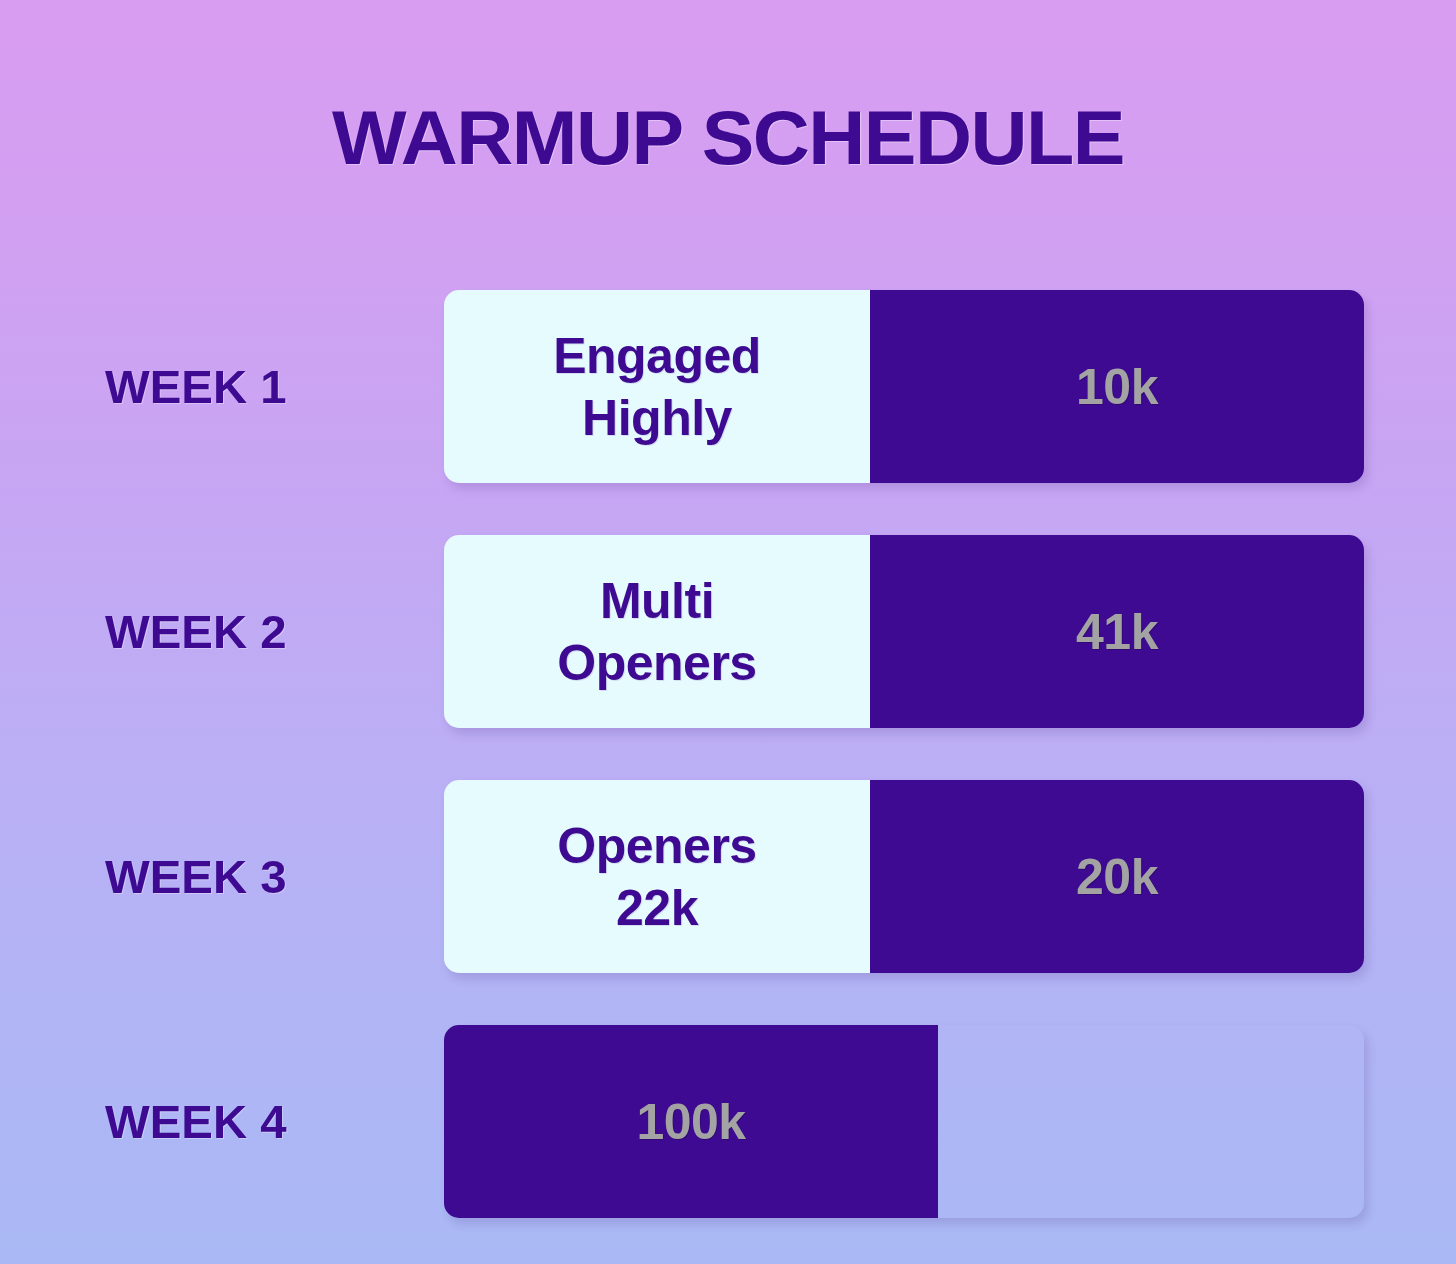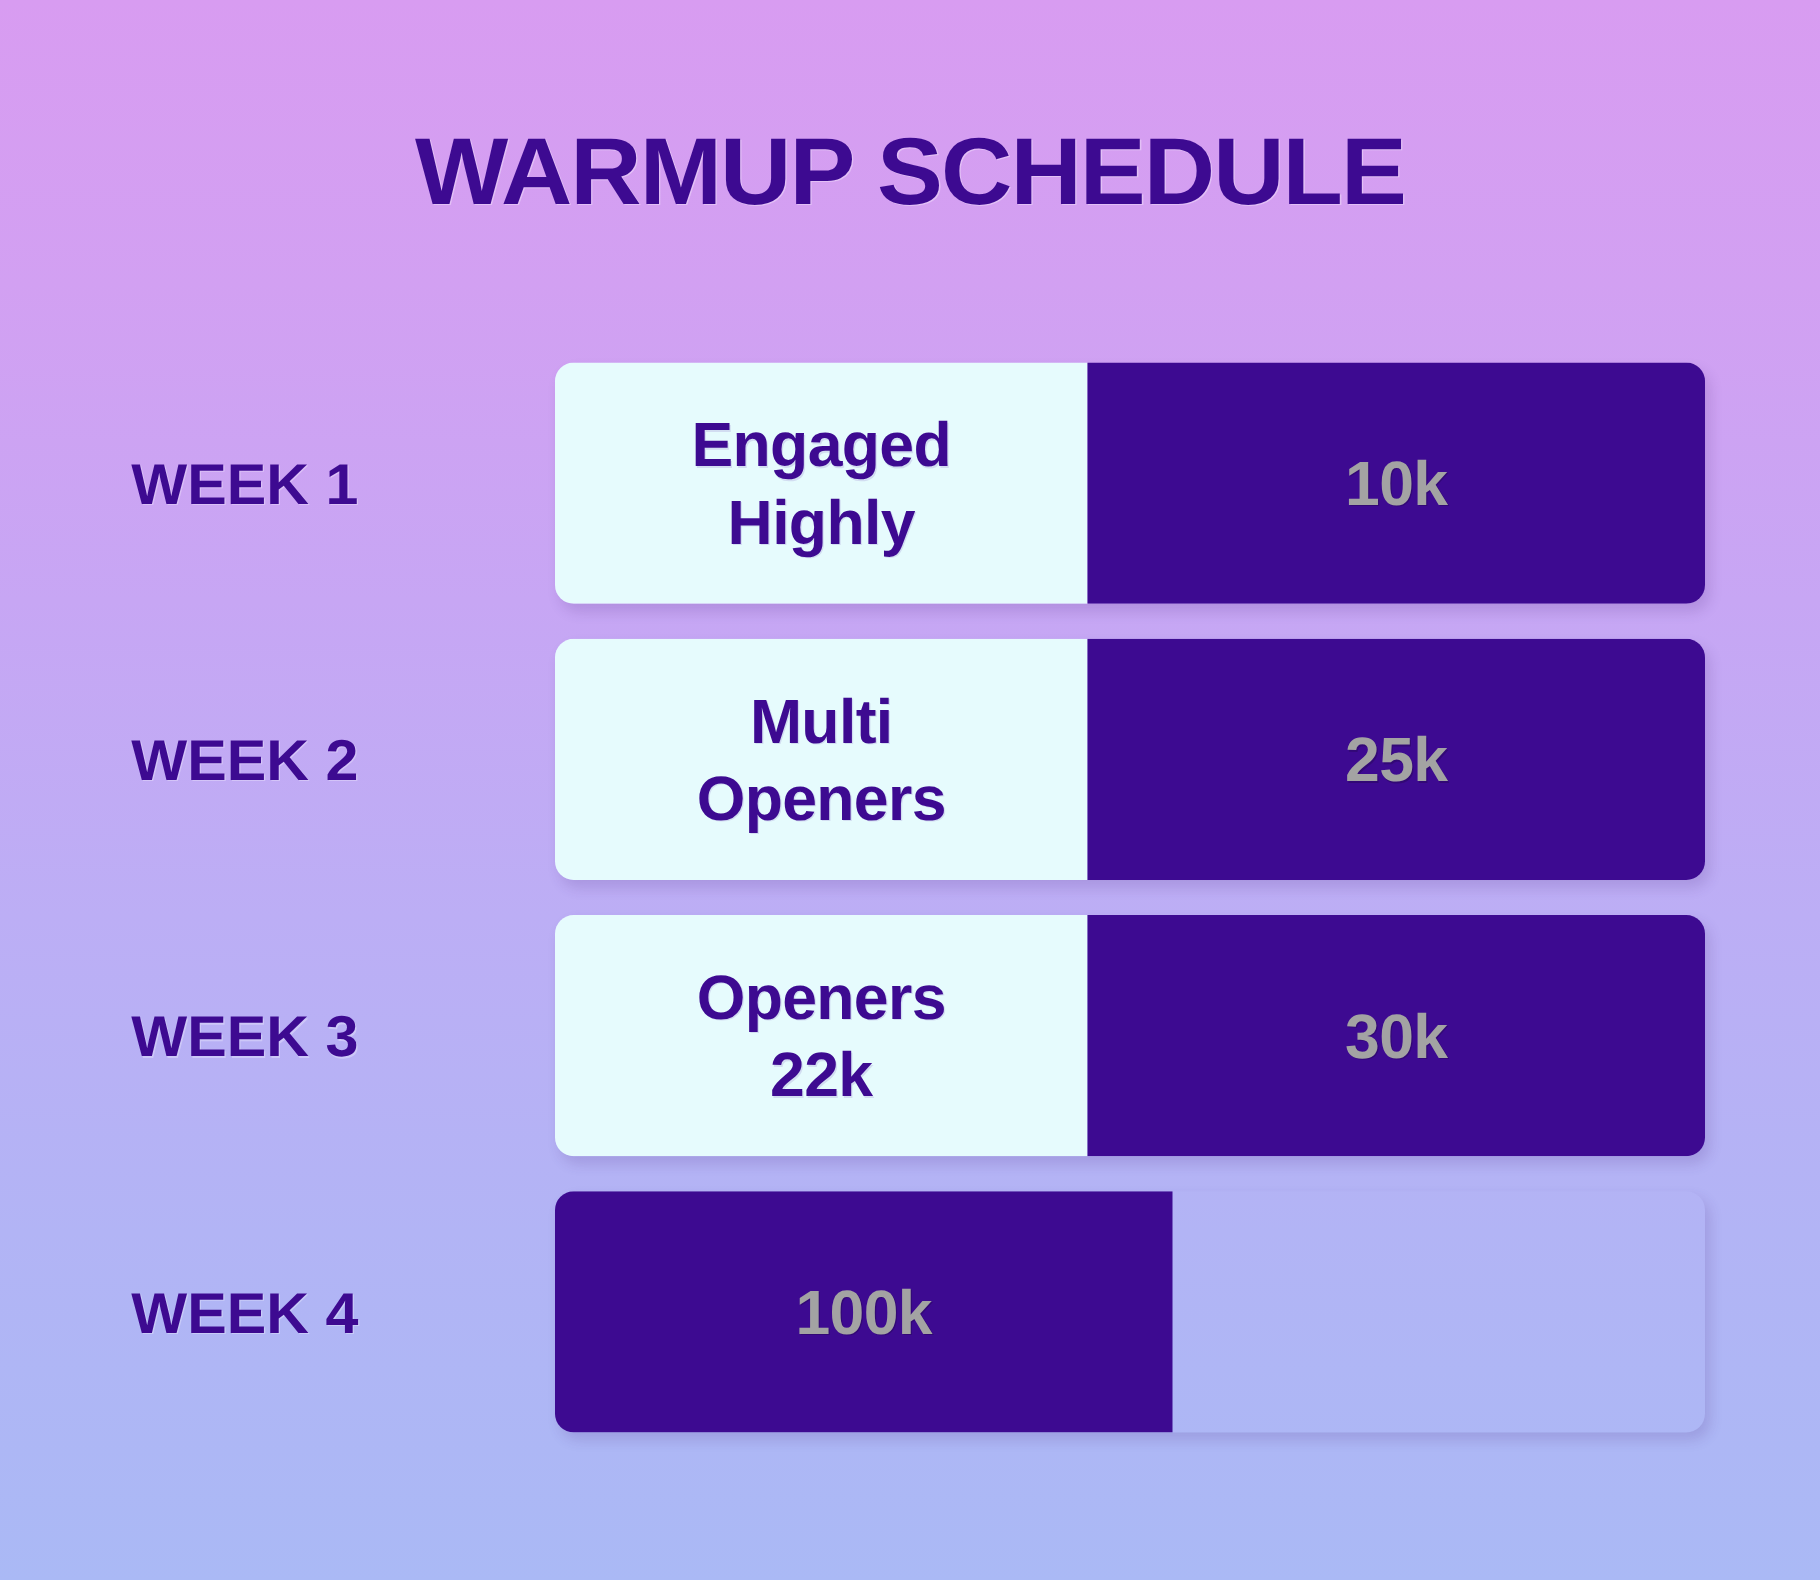--- a/index.html
+++ b/index.html
@@ -51,21 +51,21 @@
   #rows {
     position: absolute;
     top: 290px;
     left: 0;
     width: 1456px;
   }
 
   .row {
     position: relative;
     height: 193px;
-    margin-bottom: 28px;
+    margin-bottom: 52px;
   }
   .row:last-child { margin-bottom: 0; }
 
   .week-label {
     position: absolute;
     left: 105px;
     top: 0;
     height: 193px;
     width: 330px;
     display: flex;
@@ -154,35 +154,35 @@
     </div>
 
     <div class="row">
       <div class="week-label">WEEK 2</div>
       <div class="card">
         <div class="panel panel-left">
           <div class="line">Multi</div>
           <div class="line">Openers</div>
         </div>
         <div class="panel panel-right">
-          <div class="line">25k</div>
+          <div class="line">41k</div>
 
         </div>
       </div>
     </div>
 
     <div class="row">
       <div class="week-label">WEEK 3</div>
       <div class="card">
         <div class="panel panel-left">
           <div class="line">Openers</div>
           <div class="line">22k</div>
         </div>
         <div class="panel panel-right">
-          <div class="line">30k</div>
+          <div class="line">20k</div>
         </div>
       </div>
     </div>
 
     <div class="row">
       <div class="week-label">WEEK 4</div>
       <div class="card">
         <div class="panel panel-right">
           <div class="line">100k</div>
 

